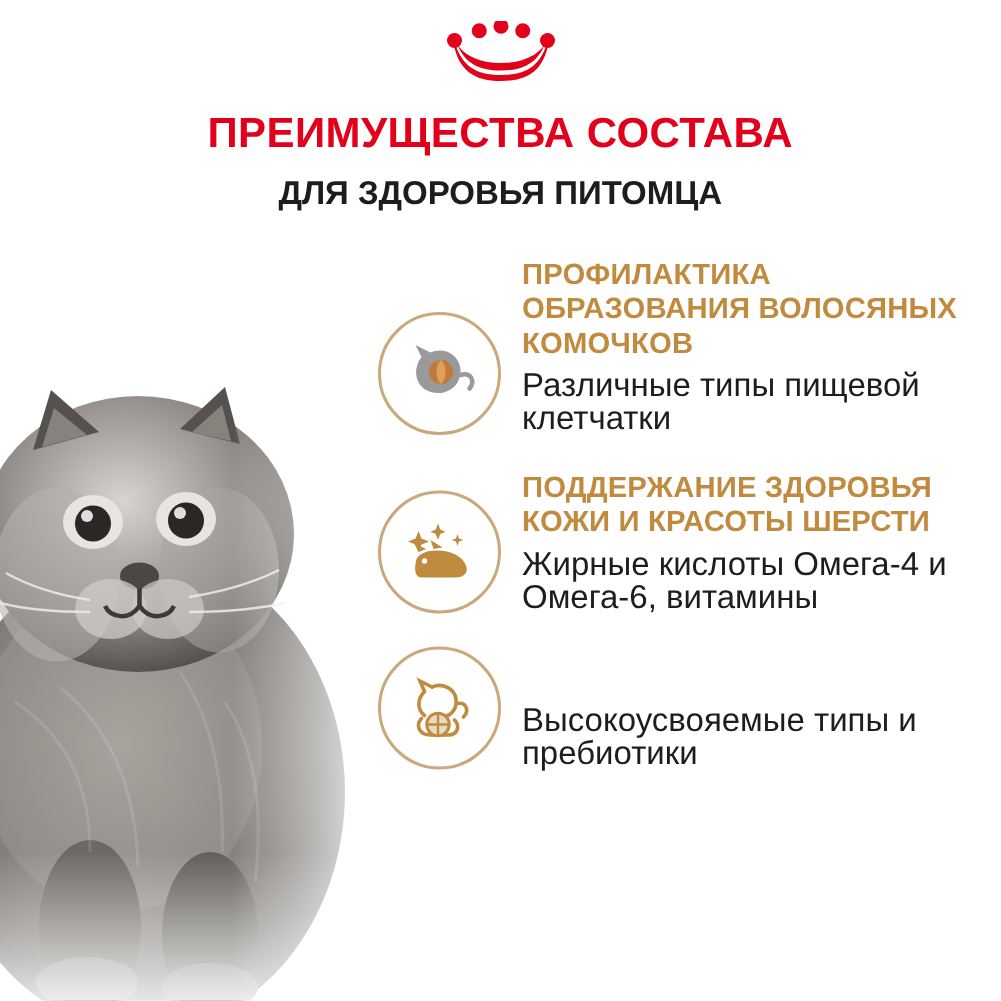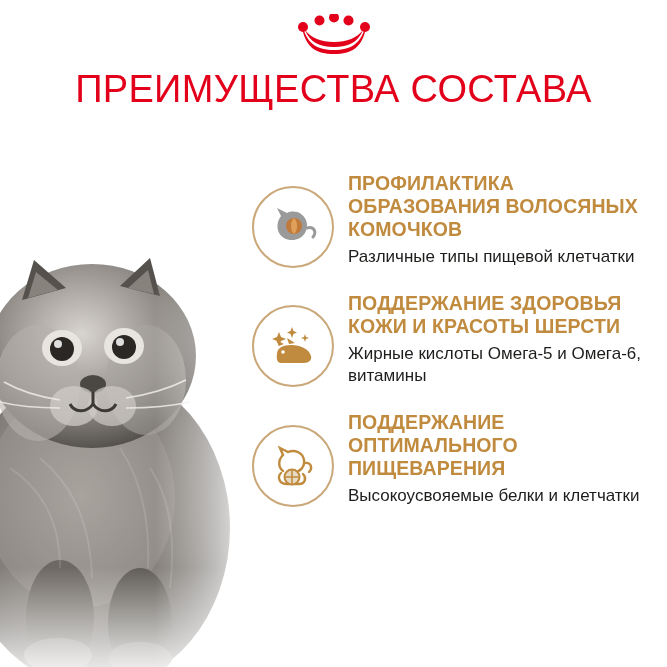--- a/index.html
+++ b/index.html
@@ -24,22 +24,22 @@
   .crown { display: block; }
 
   
   .headings {
     position: absolute;
     top: 72px; left: 0; width: 667px;
     text-align: center;
   }
   .title-main {
     color: #e2001a;
-    font-size: 38px;
-    font-weight: normal;
+    font-size: 28px;
+    font-weight: bold;
     letter-spacing: 0.3px;
     line-height: 34px;
     text-transform: uppercase;
   }
   .title-sub {
     margin-top: 10px;
     color: #1d1d1b;
     font-size: 22px;
     font-weight: bold;
     line-height: 26px;
@@ -83,21 +83,21 @@
     color: #c08b3e;
     font-size: 19.5px;
     font-weight: bold;
     line-height: 23px;
     text-transform: uppercase;
     letter-spacing: 0.1px;
   }
   .benefit .bdesc {
     margin-top: 5px;
     color: #1d1d1b;
-    font-size: 17px;
+    font-size: 22px;
     line-height: 22px;
   }
   .b1 { margin-top: 0px; }
   .b2 { margin-top: 4px; }
   .b3 { margin-top: 14px; }
 </style>
 </head>
 <body>
 
 <div class="page">
@@ -111,20 +111,21 @@
         <circle cx="51.5" cy="6.5" r="5"></circle>
         <circle cx="68" cy="13" r="5"></circle>
         <path d="M6 14 C 11 30, 20 36, 37 36 C 54 36, 63 30, 68 14 L 68 18 C 64 33, 55 40, 37 40 C 19 40, 10 33, 6 18 Z"></path>
         <path d="M8 16 C 13 28, 22 33, 37 33 C 52 33, 61 28, 66 16 C 60 24, 50 28, 37 28 C 24 28, 14 24, 8 16 Z"></path>
       </g>
     </svg>
   </div>
 
   <div class="headings">
     <div class="title-main">ПРЕИМУЩЕСТВА СОСТАВА</div>
+    <div class="title-sub">ДЛЯ ЗДОРОВЬЯ ПИТОМЦА</div>
   </div>
 
   <div class="cat-photo">
     <svg width="258" height="499" viewBox="0 0 258 499">
       <defs>
         <radialGradient id="furBody" cx="45%" cy="40%" r="75%">
           <stop offset="0%" stop-color="#b9b4ae"></stop>
           <stop offset="55%" stop-color="#7d7873"></stop>
           <stop offset="100%" stop-color="#3a3734"></stop>
         </radialGradient>
@@ -223,38 +224,37 @@
             <path d="M38 10 L 39 13 L 42 14 L 39 15 L 38 18 L 37 15 L 34 14 L 37 13 Z"></path>
             <path d="M10 30 C 10 24, 16 21, 24 21 C 34 21, 42 25, 44 32 C 45 36, 42 39, 37 39 L 14 39 C 11 39, 9 36, 10 30 Z"></path>
             <path d="M12 22 L 9 16 L 17 20 Z"></path>
             <path d="M22 20 L 20 14 L 28 19 Z"></path>
           </g>
           <circle cx="16" cy="28" r="1.8" fill="#ffffff"></circle>
         </svg>
       </div>
       <div class="texts">
         <div class="btitle">ПОДДЕРЖАНИЕ ЗДОРОВЬЯ КОЖИ И КРАСОТЫ ШЕРСТИ</div>
-        <div class="bdesc">Жирные кислоты Омега-5 и Омега-6, витамины</div>
+        <div class="bdesc">Жирные кислоты Омега-4 и Омега-6, витамины</div>
       </div>
     </div>
 
     <div class="benefit b3">
       <div class="icon-circle">
         <svg width="52" height="46" viewBox="0 0 52 46">
           <g fill="none" stroke="#c08b3e" stroke-width="2.4" stroke-linecap="round">
             <path d="M16 12 L 13 5 L 21 9"></path>
             <path d="M21 9 C 28 6, 36 10, 37 17 C 38 24, 33 29, 27 29"></path>
             <path d="M16 12 C 11 17, 11 24, 16 28"></path>
             <path d="M38 20 C 44 19, 46 25, 42 29"></path>
             <path d="M14 30 C 10 34, 12 41, 20 41 L 32 41 C 38 41, 40 35, 36 31"></path>
           </g>
           <circle cx="25" cy="34" r="7.5" fill="#e8dbc5" stroke="#c08b3e" stroke-width="2"></circle>
           <path d="M25 27 L 25 41 M18 34 L 32 34" stroke="#c08b3e" stroke-width="1.6"></path>
         </svg>
       </div>
       <div class="texts">
-        <div class="btitle">ПОДДЕРЖАНИЕ ОПТИМАЛЬНОГО ПИЩЕВАРЕНИЯ</div>
-        <div class="bdesc">Высокоусвояемые белки и клетчатки</div>
+        <div class="bdesc">Высокоусвояемые типы и пребиотики</div>
       </div>
     </div>
 
   </div>
 </div>
 
 </body></html>

